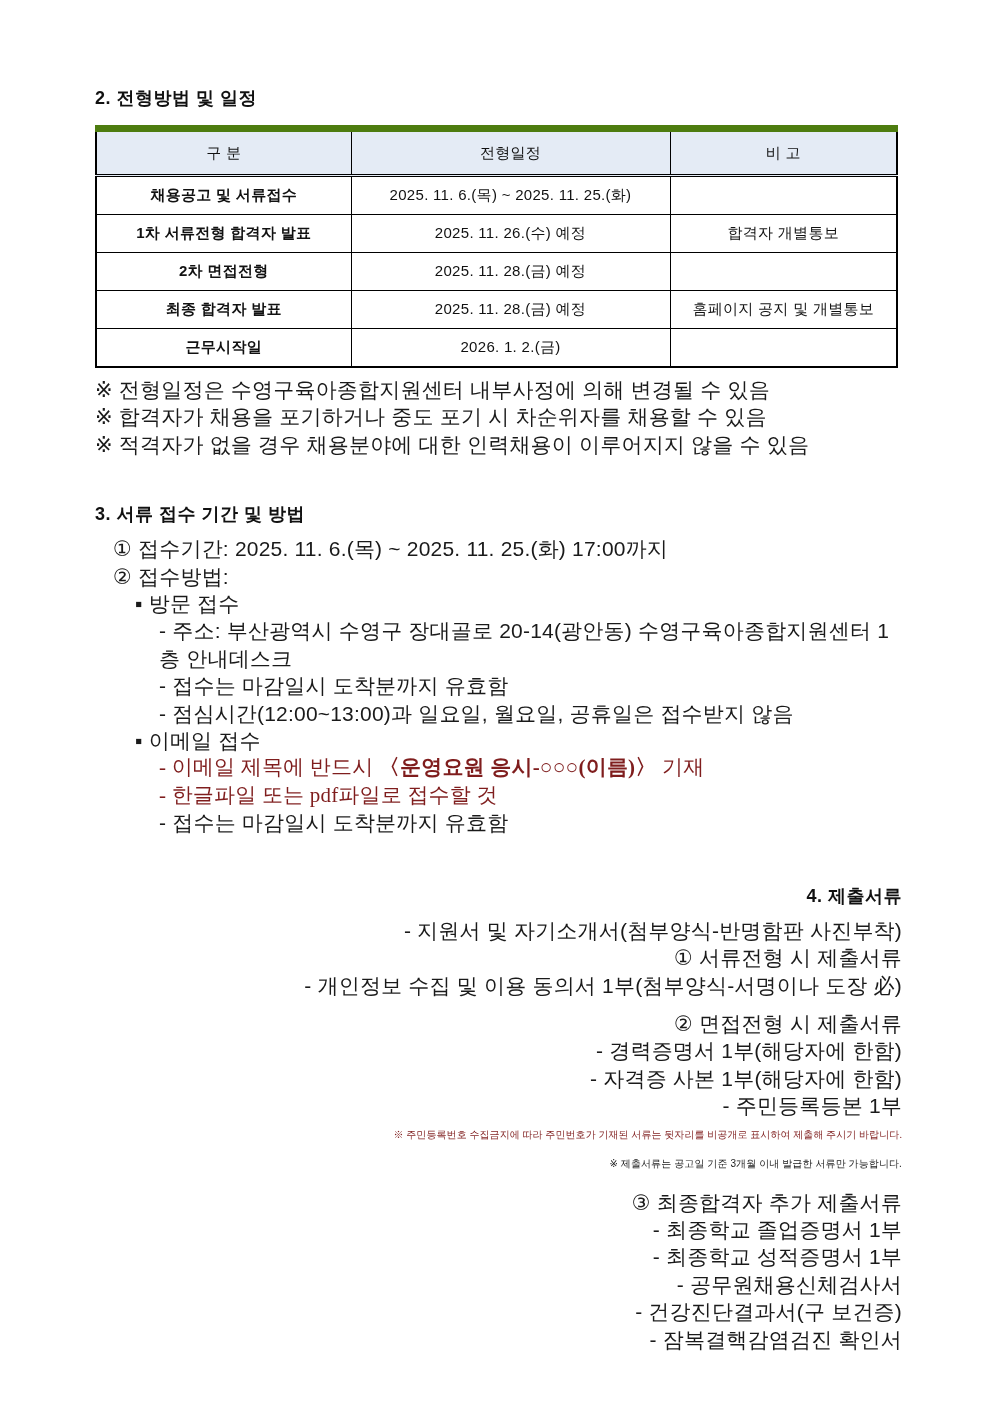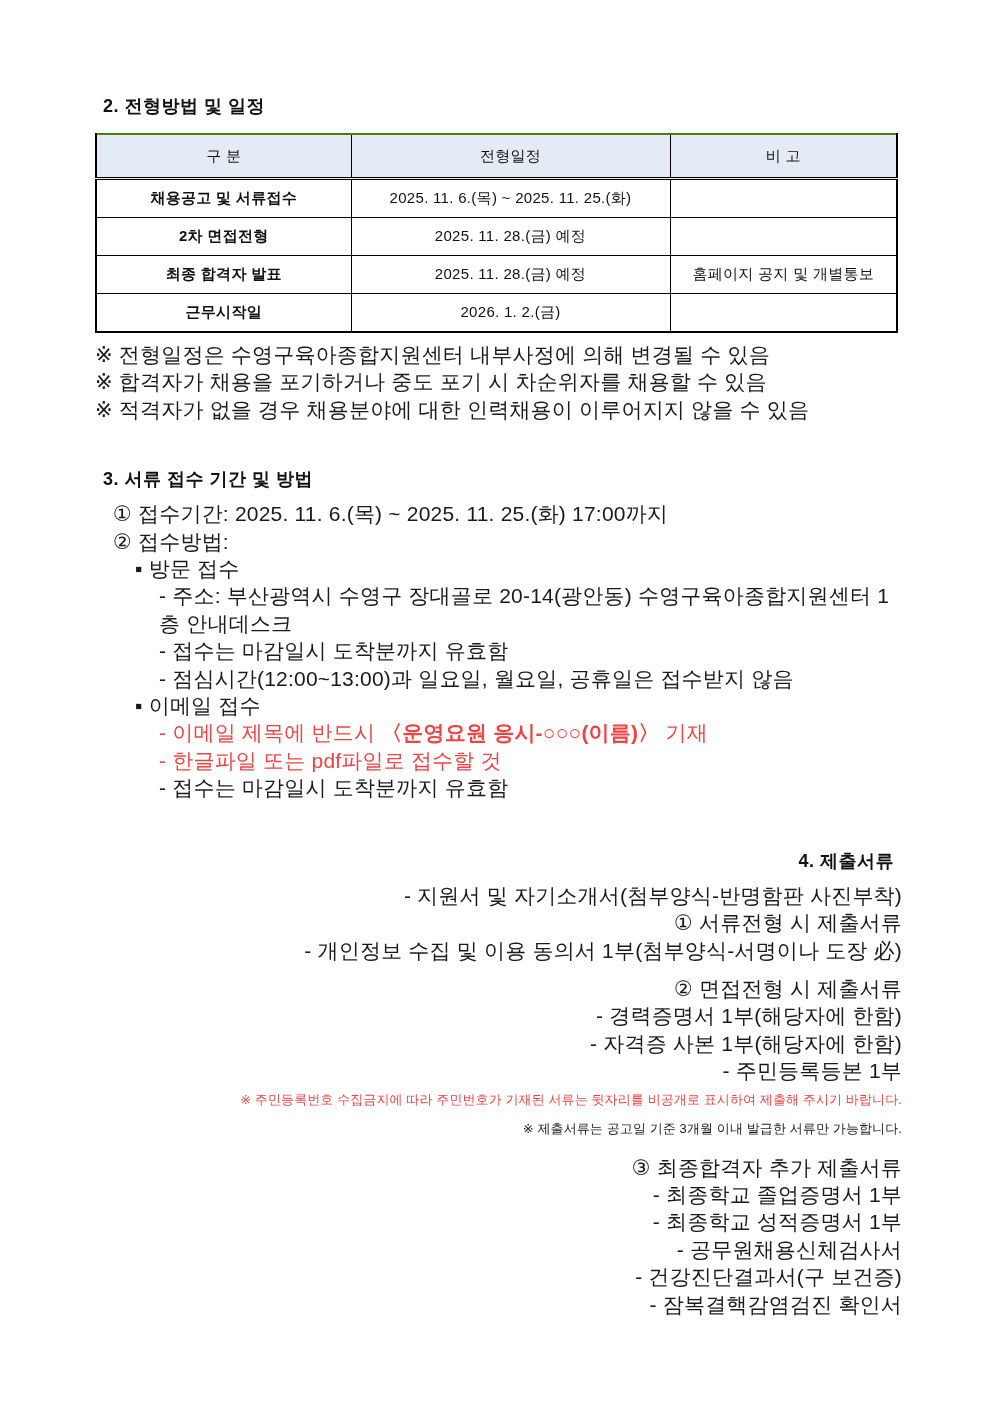--- a/index.html
+++ b/index.html
@@ -18,21 +18,21 @@
   .doc {
     padding: 86px 90px 0 95px;
     box-sizing: border-box;
   }
 
   
   .sec-title {
     font-size: 18px;
     font-weight: 700;
     letter-spacing: 0.5px;
-    margin: 8px;
+    margin: 0;
     color: #111;
   }
 
   
   .sched-table {
     border-collapse: collapse;
     table-layout: fixed;
     width: 801px;
     margin-top: 15px;
     font-size: 15px;
@@ -49,21 +49,21 @@
     letter-spacing: 0.3px;
   }
   .sched-table th {
     background: #e4ebf5;
     font-weight: 400;
     height: 42px;
     border-bottom: 3px double #000;
   }
   .sched-table td { height: 37px; }
   .sched-table td.cat { font-weight: 700; }
-  .sched-table { border-top: 2px solid #4d7c0f; border-bottom: 2px solid #000; }
+  .sched-table { border-top: 7px solid #4d7c0f; border-bottom: 2px solid #000; }
   .sched-table tr > *:first-child { border-left: 2px solid #000; }
   .sched-table tr > *:last-child  { border-right: 2px solid #000; }
   .sched-table tr:last-child td   { border-bottom: 2px solid #000; }
 
   
   .table-notes {
     margin-top: 8px;
     font-size: 15.5px;
     line-height: 28.5px;
     letter-spacing: 0.2px;
@@ -73,25 +73,25 @@
   .line  { font-size: 21px; line-height: 27.4px; letter-spacing: 0.2px; }
   .l1 { padding-left: 18px; }   
   .l2 { padding-left: 40px; }   
   .l3 { padding-left: 64px; }   
   .l2d { padding-left: 38px; }  
 
   .sec { margin-top: 44px; }
   .sec .sec-title { margin-bottom: 9px; }
   .gap-lg { margin-top: 11px; }
 
-  .blue { color: #ef4444; }
+  .blue { color: #7f1d1d; font-family: Liberation Serif, serif; }
   .b { font-weight: 700; }
 
   .small-note {
-    font-size: 13px;
+    font-size: 10px;
     line-height: 29px;
     padding-left: 40px;
     letter-spacing: 0.1px;
   }
 </style>
 </head>
 <body>
 
 <div class="doc">
 
@@ -109,20 +109,25 @@
           <th>구 분</th>
           <th>전형일정</th>
           <th>비 고</th>
         </tr>
       </thead>
       <tbody>
         <tr>
           <td class="cat">채용공고 및 서류접수</td>
           <td>2025. 11. 6.(목) ~ 2025. 11. 25.(화)</td>
           <td></td>
+        </tr>
+        <tr>
+          <td class="cat">1차 서류전형 합격자 발표</td>
+          <td>2025. 11. 26.(수) 예정</td>
+          <td>합격자 개별통보</td>
         </tr>
         <tr>
           <td class="cat">2차 면접전형</td>
           <td>2025. 11. 28.(금) 예정</td>
           <td></td>
         </tr>
         <tr>
           <td class="cat">최종 합격자 발표</td>
           <td>2025. 11. 28.(금) 예정</td>
           <td>홈페이지 공지 및 개별통보</td>

